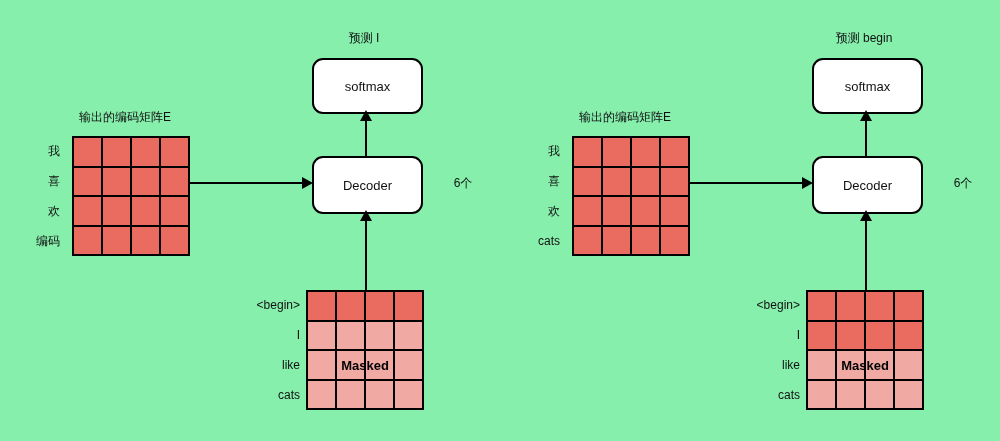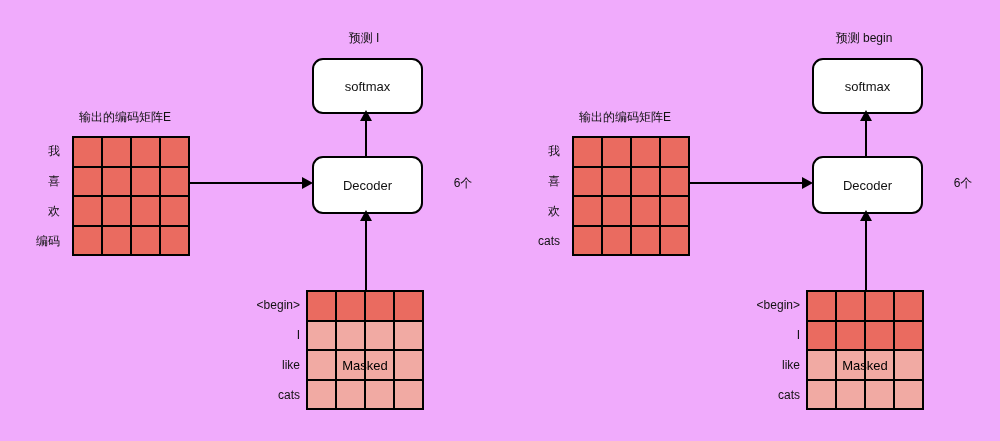--- a/index.html
+++ b/index.html
@@ -1,17 +1,17 @@
 <!DOCTYPE html>
 <html><head>
 <meta charset="utf-8">
 <style>
   html,body{margin:0;padding:0;background:#ffffff;}
   #canvas{
-    position:relative;width:1000px;height:441px;background:#f0abfc;
+    position:relative;width:1000px;height:441px;background:#86efac;
     font-family:"Liberation Sans","DejaVu Sans",sans-serif;color:#000;
     overflow:hidden;
   }
   .diagram{position:absolute;top:0;width:500px;height:441px;}
   .abs{position:absolute;}
   .lbl{font-size:12px;line-height:15px;color:#111;}
   .center{text-align:center;}
   .box{
     position:absolute;border:2px solid #000;border-radius:11px;background:#fff;
     display:flex;align-items:center;justify-content:center;font-size:13px;color:#111;
@@ -30,21 +30,21 @@
   .vline{position:absolute;width:2px;background:#000;}
   .head-right{
     position:absolute;width:0;height:0;
     border-left:11px solid #000;border-top:6px solid transparent;border-bottom:6px solid transparent;
   }
   .head-up{
     position:absolute;width:0;height:0;
     border-bottom:11px solid #000;border-left:6px solid transparent;border-right:6px solid transparent;
   }
   .masked{
-    position:absolute;font-weight:normal;font-size:13px;color:#000;
+    position:absolute;font-weight:bold;font-size:13px;color:#000;
     display:flex;align-items:center;justify-content:center;
   }
 </style>
 </head>
 <body>
 
 <div id="canvas">
 
   <div class="diagram" style="left:0px;">
     <div class="abs lbl center" style="left:302px;top:31px;width:124px;">预测 I</div>

